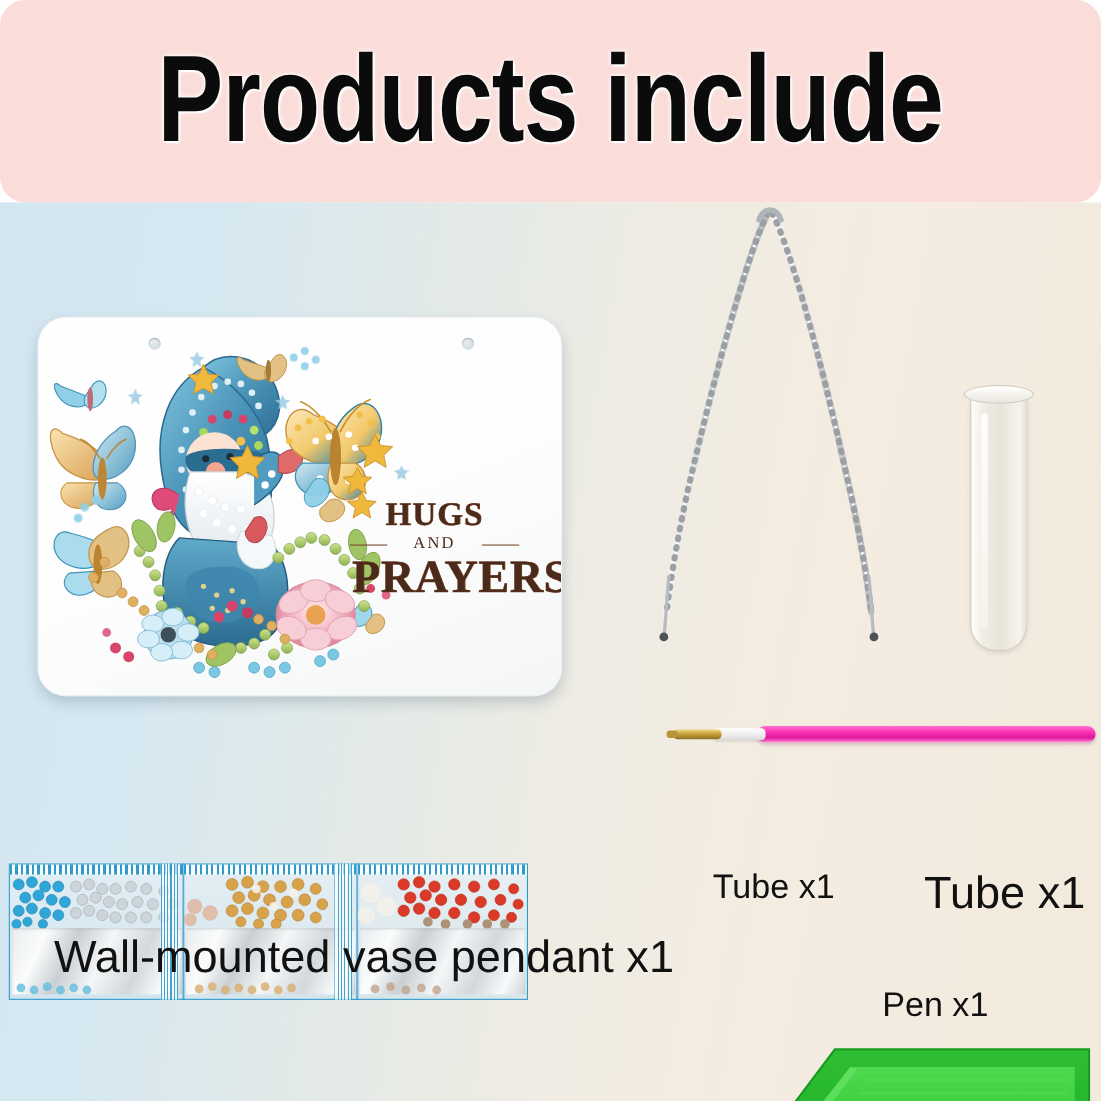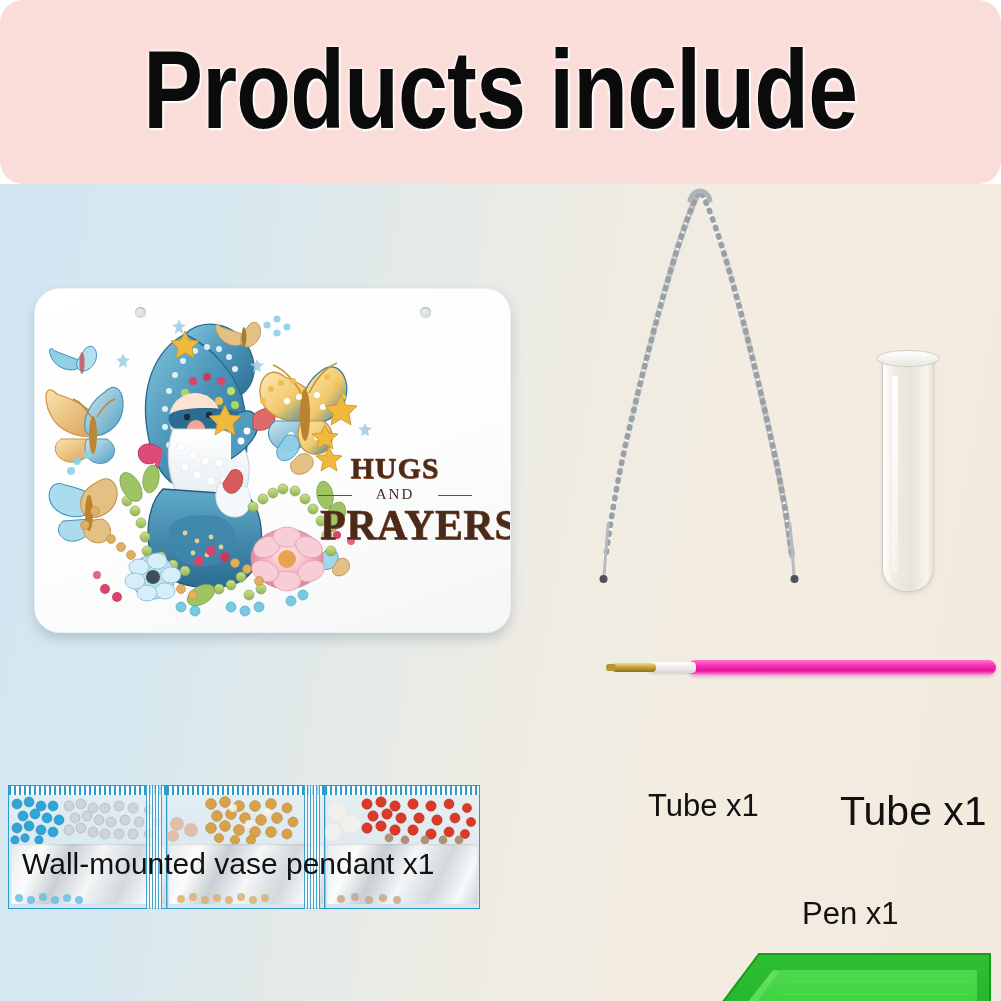--- a/index.html
+++ b/index.html
@@ -159,21 +159,21 @@
   #bag .topseal{
     position:absolute;left:0;right:0;top:0;height:9px;
     background:repeating-linear-gradient(90deg,#2f9bcc 0 2px,rgba(255,255,255,.85) 2px 5px);
   }
   #bag .botgems{position:absolute;left:0;right:0;bottom:2px;height:16px;overflow:hidden;}
 
   
   #tray{position:absolute;left:699px;top:766px;width:295px;height:162px;}
 
   
-  #lbl-plaque{left:22px;top:663px;font-size:30px;}
+  #lbl-plaque{left:49px;top:663px;font-size:41px;}
   #lbl-chain{left:648px;top:604px;font-size:31px;}
   #lbl-tube{left:840px;top:604px;font-size:41px;}
   #lbl-pen{left:758px;top:712px;font-size:31px;margin-left:44px;}
 </style>
 </head>
 <body>
 
 <div id="page">
 
   <div id="header">

